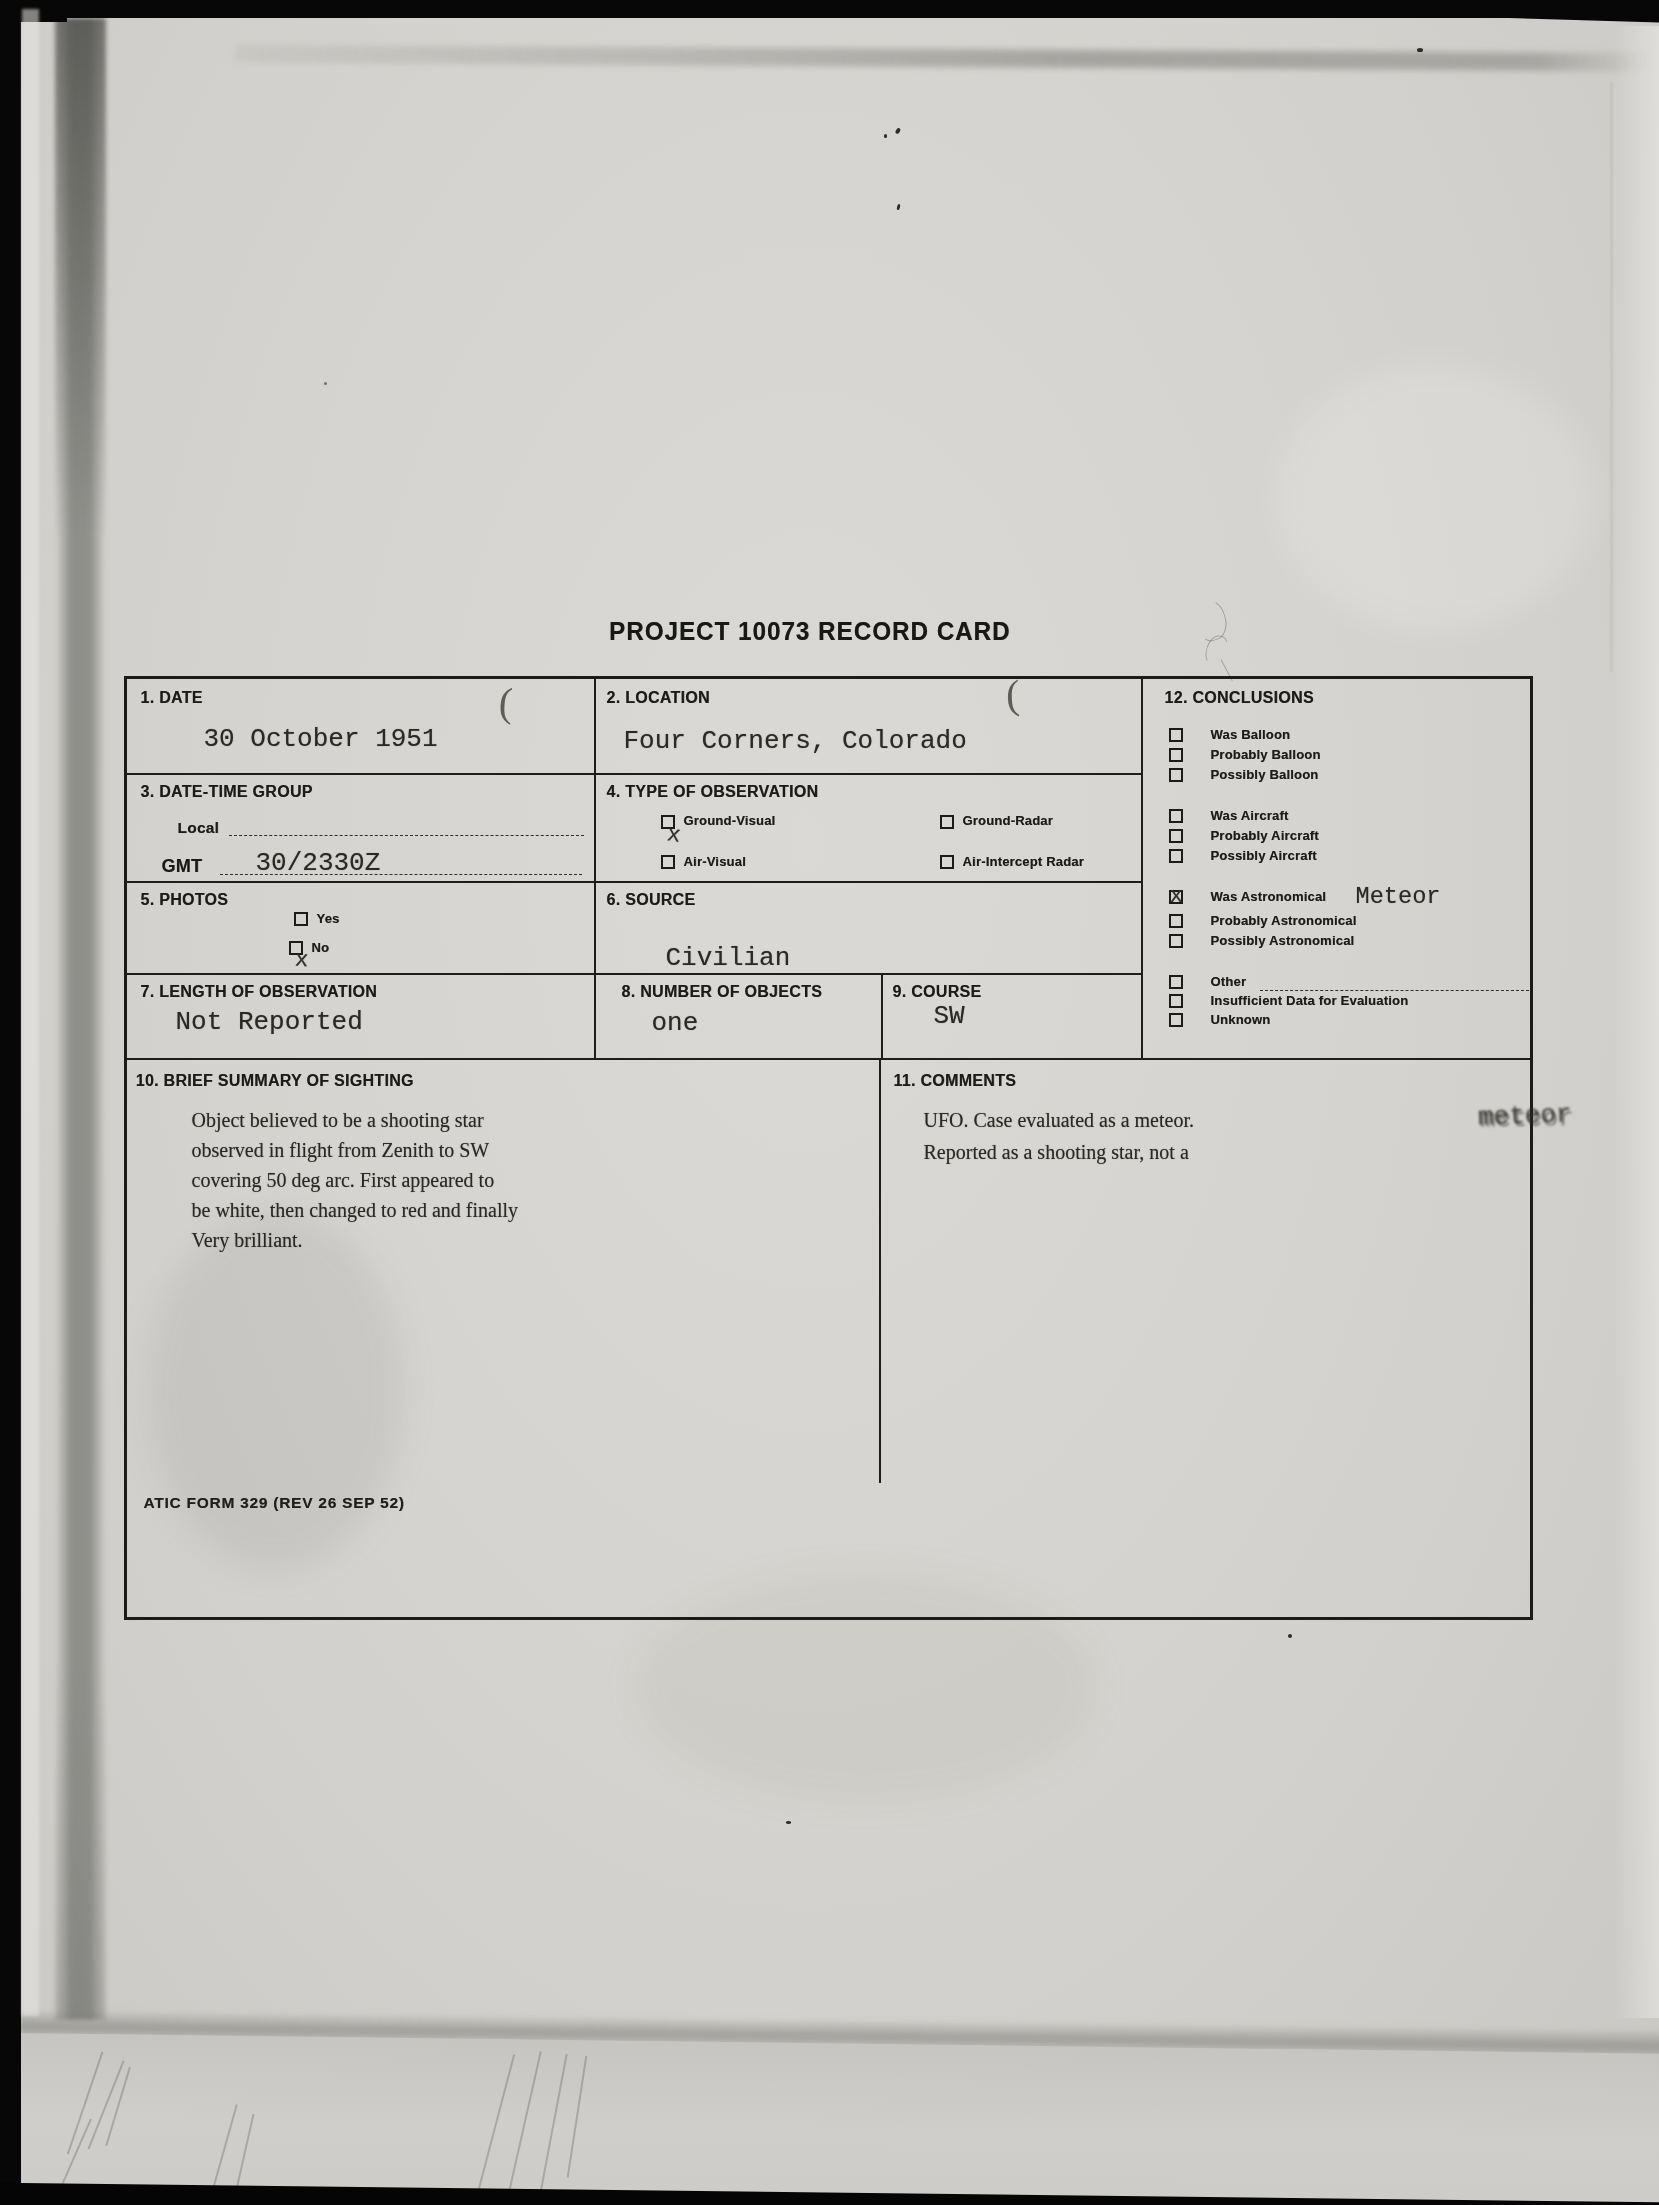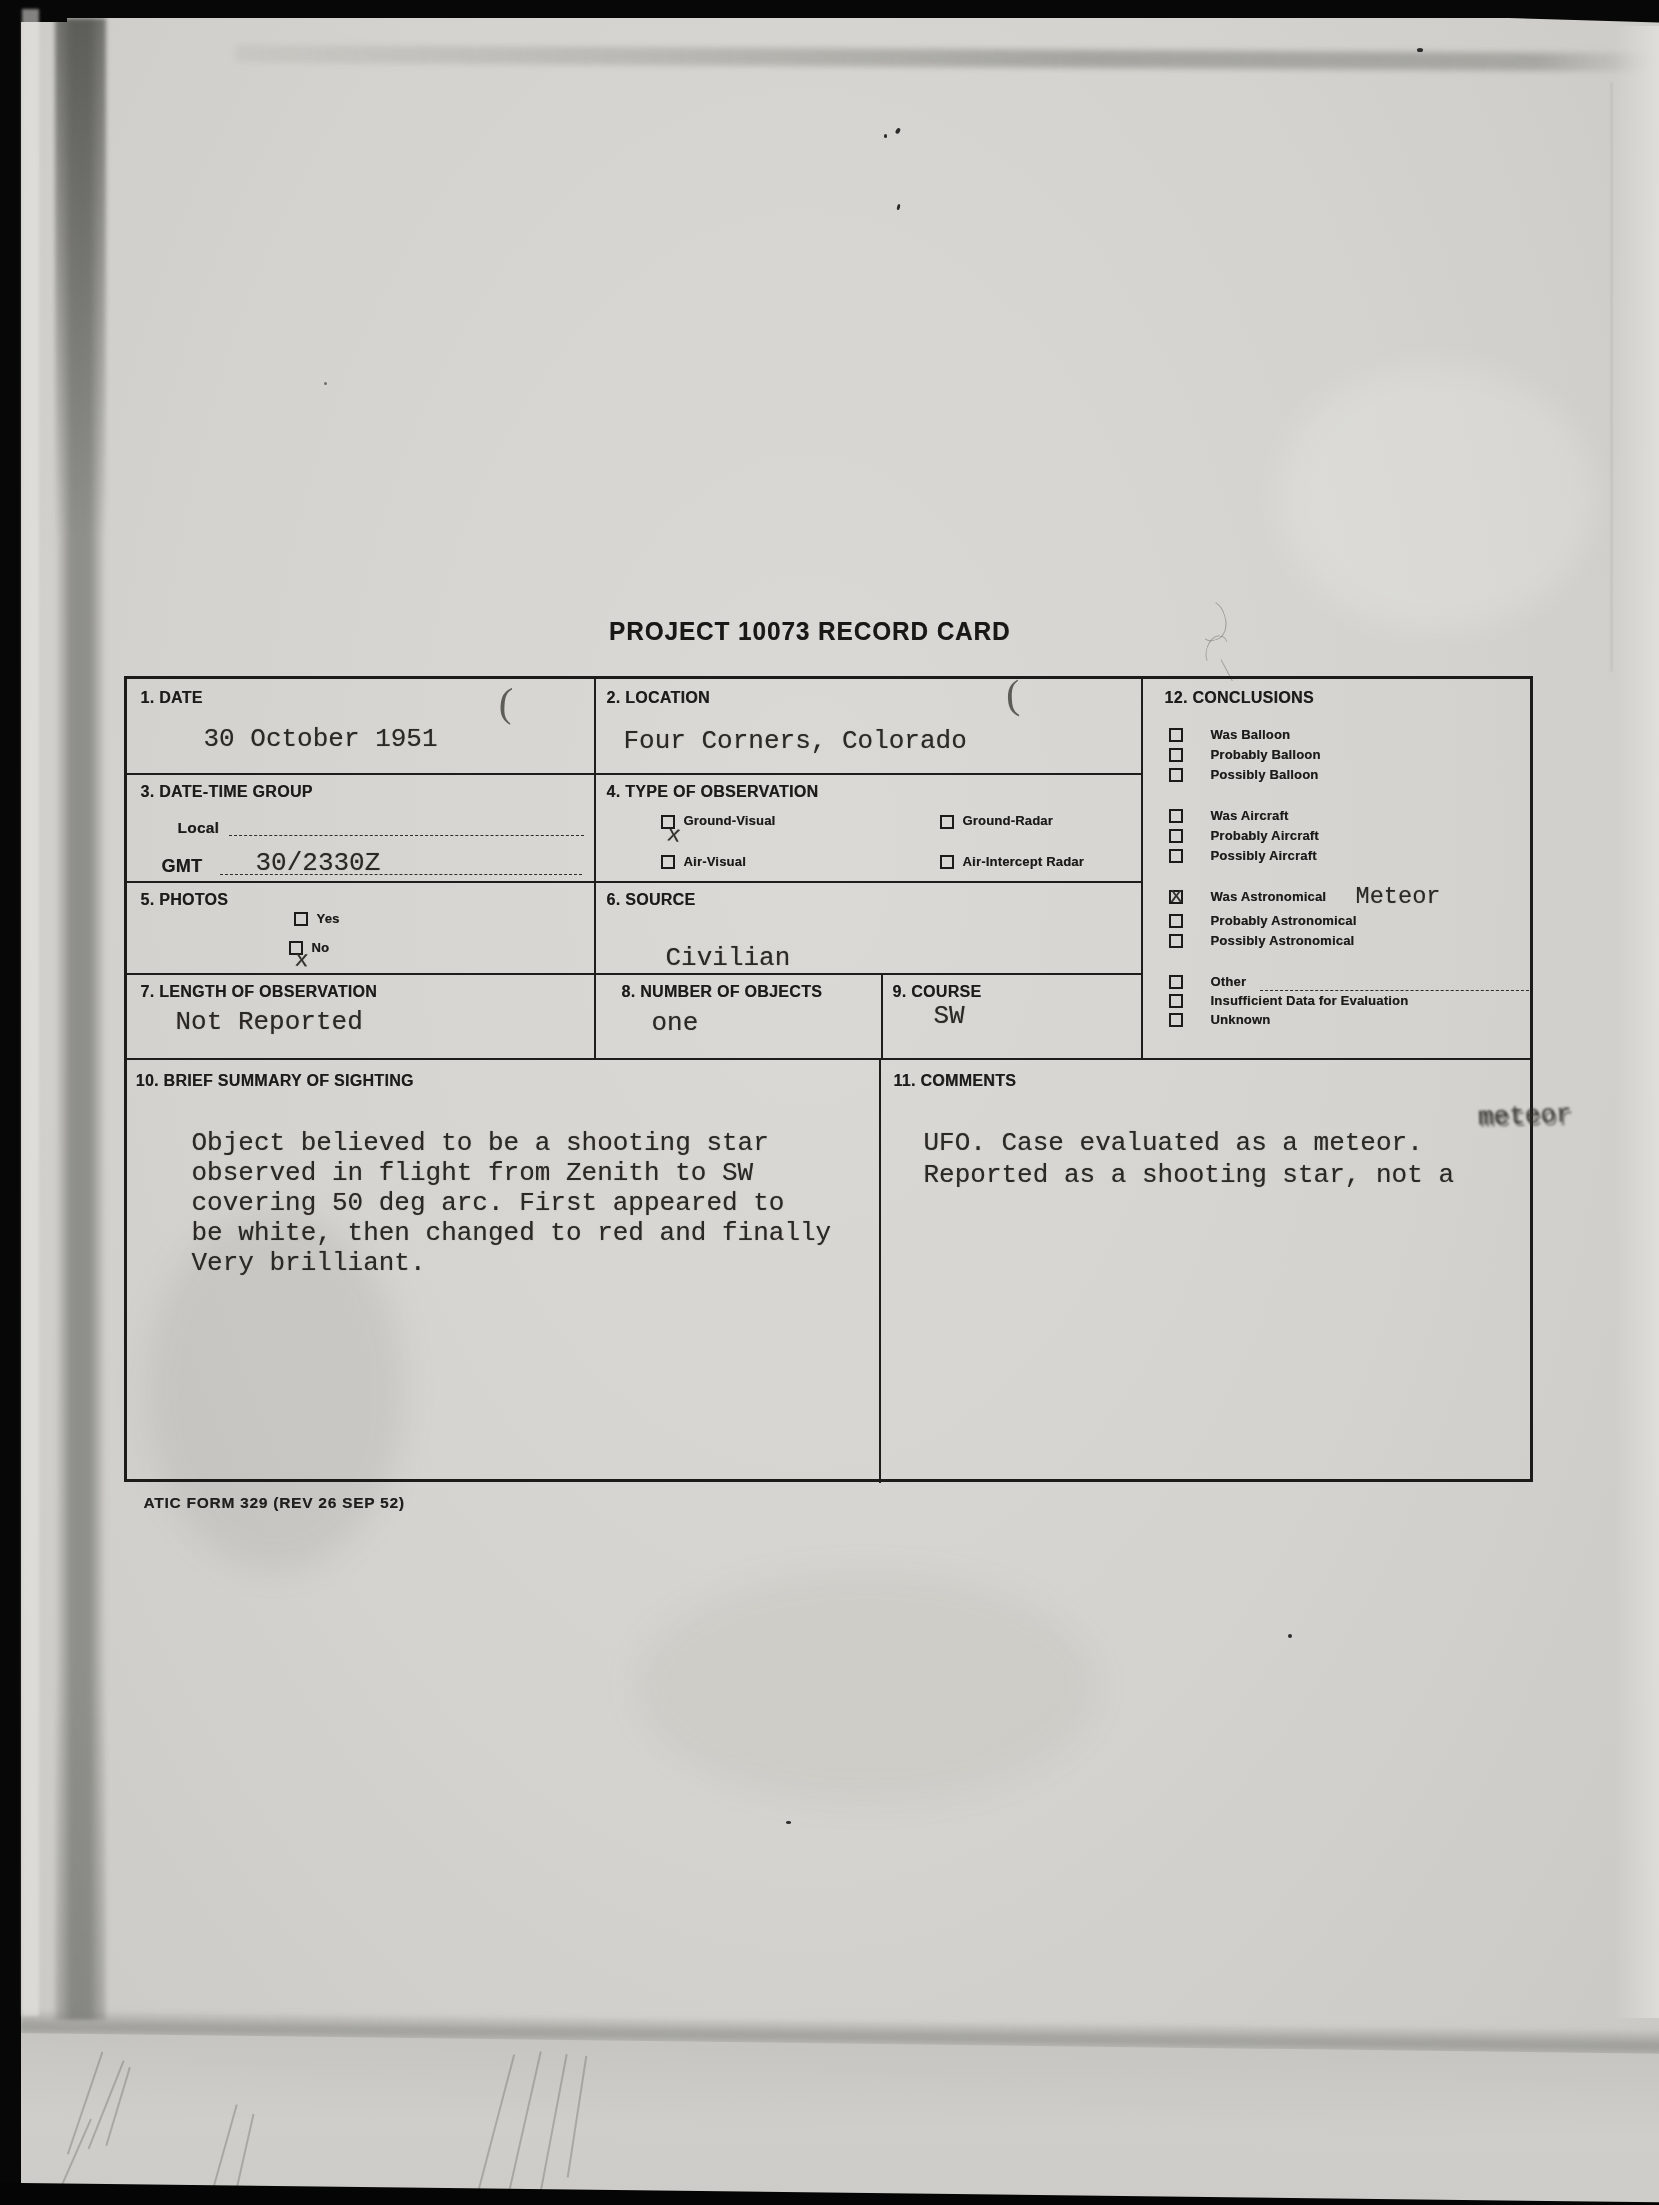--- a/index.html
+++ b/index.html
@@ -37,30 +37,30 @@
   .scratch{position:absolute;width:1.5px;background:rgba(70,70,66,.28);filter:blur(0.5px);}
   .blotch{position:absolute;border-radius:50%;filter:blur(15.4px);}
   .speck{position:absolute;background:#2c2c2a;border-radius:50%;}
   
   .title{position:absolute;left:590px;top:612px;font-size:25px;font-weight:bold;color:#181816;
          letter-spacing:1px;transform:scaleX(.97);transform-origin:left;
          text-shadow:0.3px 0.3px 0.5px rgba(30,30,28,.6);}
   .footer-label{position:absolute;left:125px;top:1489px;font-size:15.4px;font-weight:bold;color:#201f1d;
                 letter-spacing:0.8px;text-shadow:0.3px 0.3px 0.5px rgba(30,30,28,.55);}
   
-  .card{position:absolute;left:105px;top:671px;width:1409px;height:806px;box-sizing:border-box;
+  .card{position:absolute;left:105px;top:671px;width:1409px;height:944px;box-sizing:border-box;
         border:3.1px solid #1b1b19;}
   .vl{position:absolute;width:2.1px;background:#1d1d1b;}
   .hl{position:absolute;height:2.1px;background:#1d1d1b;}
   .lbl{position:absolute;font-size:16px;font-weight:bold;color:#1b1b19;letter-spacing:0.3px;
        white-space:nowrap;text-shadow:0.3px 0.3px 0.5px rgba(30,30,28,.55);}
   .tw{position:absolute;font-family:"Liberation Mono",monospace;font-size:26px;color:#2b2925;
       white-space:nowrap;text-shadow:0 0 1px rgba(55,52,48,.5);}
-  .tw-block{position:absolute;font-family:Liberation Mono, monospace;font-size:26px;color:#2b2925;
-            text-shadow:0 0 1px rgba(55,52,48,.5);margin-top:23px;}
+  .tw-block{position:absolute;font-family:Liberation Serif, serif;font-size:20px;color:#2b2925;
+            text-shadow:0 0 1px rgba(55,52,48,.5);}
   .tw-block div{white-space:nowrap;}
   .cb{position:absolute;width:14.4px;height:14.4px;box-sizing:border-box;border:2.6px solid #1b1b19;}
   .cb-lbl{position:absolute;font-size:13px;font-weight:bold;color:#1b1b19;letter-spacing:0.2px;
           white-space:nowrap;text-shadow:0.3px 0.3px 0.5px rgba(30,30,28,.55);}
   .xmark{position:absolute;font-family:"Liberation Mono",monospace;font-size:22.6px;color:#34322e;
          text-shadow:0 0 0.8px rgba(55,52,48,.6);}
   .fill-line{position:absolute;border-bottom:1.5px dashed #2e2e2c;}
   .paren{position:absolute;font-family:"Liberation Serif",serif;color:rgba(62,62,58,.8);
          font-size:41px;font-weight:300;}
   .scrib{position:absolute;border:1.5px solid rgba(86,84,80,.42);background:transparent;}

